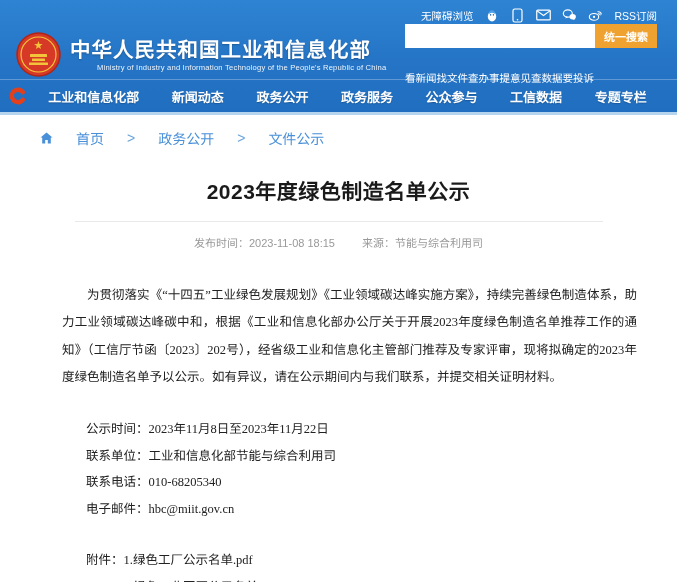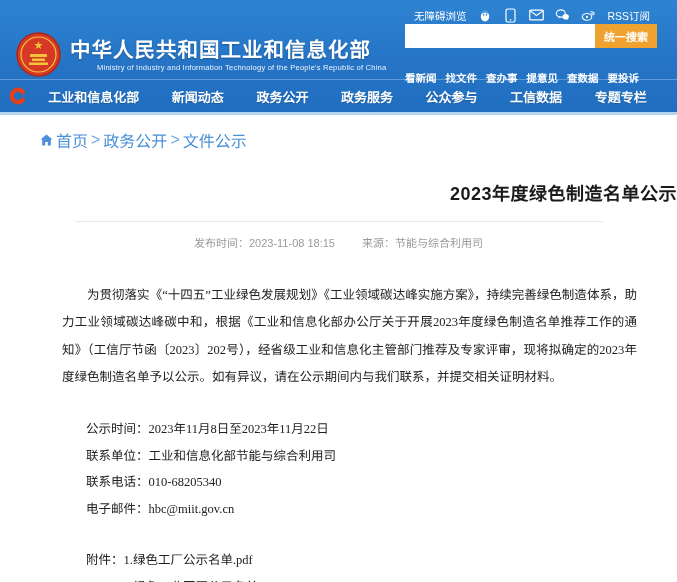--- a/index.html
+++ b/index.html
@@ -16,21 +16,21 @@
   .masthead {
     background: linear-gradient(180deg, #2e84d2 0%, #2574c6 55%, #1f6ec0 100%);
     border-bottom: 3px solid #b5d5ee;
   }
   .topbar {
     height: 30px;
     display: flex;
     align-items: center;
     justify-content: flex-end;
     gap: 11px;
-    padding: 0 27px 0 0;
+    padding: 0 20px 0 0;
   }
   .topbar-link { color: #fff; font-size: 10.5px; text-decoration: none; cursor: pointer; }
   .top-icon { display: inline-flex; width: 15px; height: 15px; align-items: center; justify-content: center; cursor: pointer; }
   .top-icon svg { display: block; }
 
   .header-row {
     height: 49px;
     display: flex;
     align-items: center;
     justify-content: space-between;
@@ -48,51 +48,51 @@
   .header-right { width: 252px; }
   .search-row { display: flex; height: 32px; }
   .search-input {
     flex: 1; border: none; outline: none; height: 24px;
     padding: 0 6px; font-size: 11px; background: #fff;
   }
   .search-btn {
     width: 62px; height: 24px; border: none; cursor: pointer;
     background: #efa230; color: #fff; font-size: 11px; font-weight: bold;
   }
-  .quick-links { display: flex; gap: 9px; margin-top: 14px; font-weight: bold; }
+  .quick-links { display: flex; margin-top: 14px; }
   .quick-links a { color: #fff; font-size: 10.5px; text-decoration: none; cursor: pointer; white-space: nowrap; }
 
   .nav-row {
     height: 33px;
     border-top: 1px solid rgba(255,255,255,0.28);
     display: flex;
     align-items: center;
     position: relative;
     padding: 0 14px 0 6px;
   }
   .miit-logo { width: 20px; height: 20px; margin: 0 4px 0 2px; flex: 0 0 auto; }
   .nav-items { display: flex; flex: 1; justify-content: space-around; align-items: center; }
   .nav-items a {
     color: #fff; font-size: 13px; font-weight: bold; text-decoration: none;
     cursor: pointer; white-space: nowrap; text-shadow: 0 1px 1px rgba(0,0,0,0.2);
   }
 
   
   .breadcrumb {
-    display: flex; align-items: center; gap: 3px;
+    display: flex; align-items: center; gap: 23px;
     padding: 13px 0 10px 40px;
-    font-size: 16px; color: #4a90d9;
+    font-size: 14px; color: #4a90d9;
   }
   .breadcrumb .crumb { color: #4a90d9; text-decoration: none; cursor: pointer; }
   .breadcrumb .sep { color: #6aa4dd; }
   .home-icon { display: inline-flex; width: 13px; height: 12px; }
 
   
   .article-title {
-    text-align: right; font-size: 18px; font-weight: bold; color: #1a1a1a;
+    text-align: center; font-size: 21px; font-weight: bold; color: #1a1a1a;
     margin-top: 17px; letter-spacing: 0.5px;
   }
   .title-divider { width: 528px; margin: 16px auto 0; border-top: 1px solid #e9e9e9; }
   .article-meta {
     text-align: center; margin-top: 12px; color: #999; font-size: 11px;
   }
   .article-meta span { margin: 16px 12px; }
 
   .serif { font-family: "Liberation Serif", "DejaVu Serif", serif; }
 

